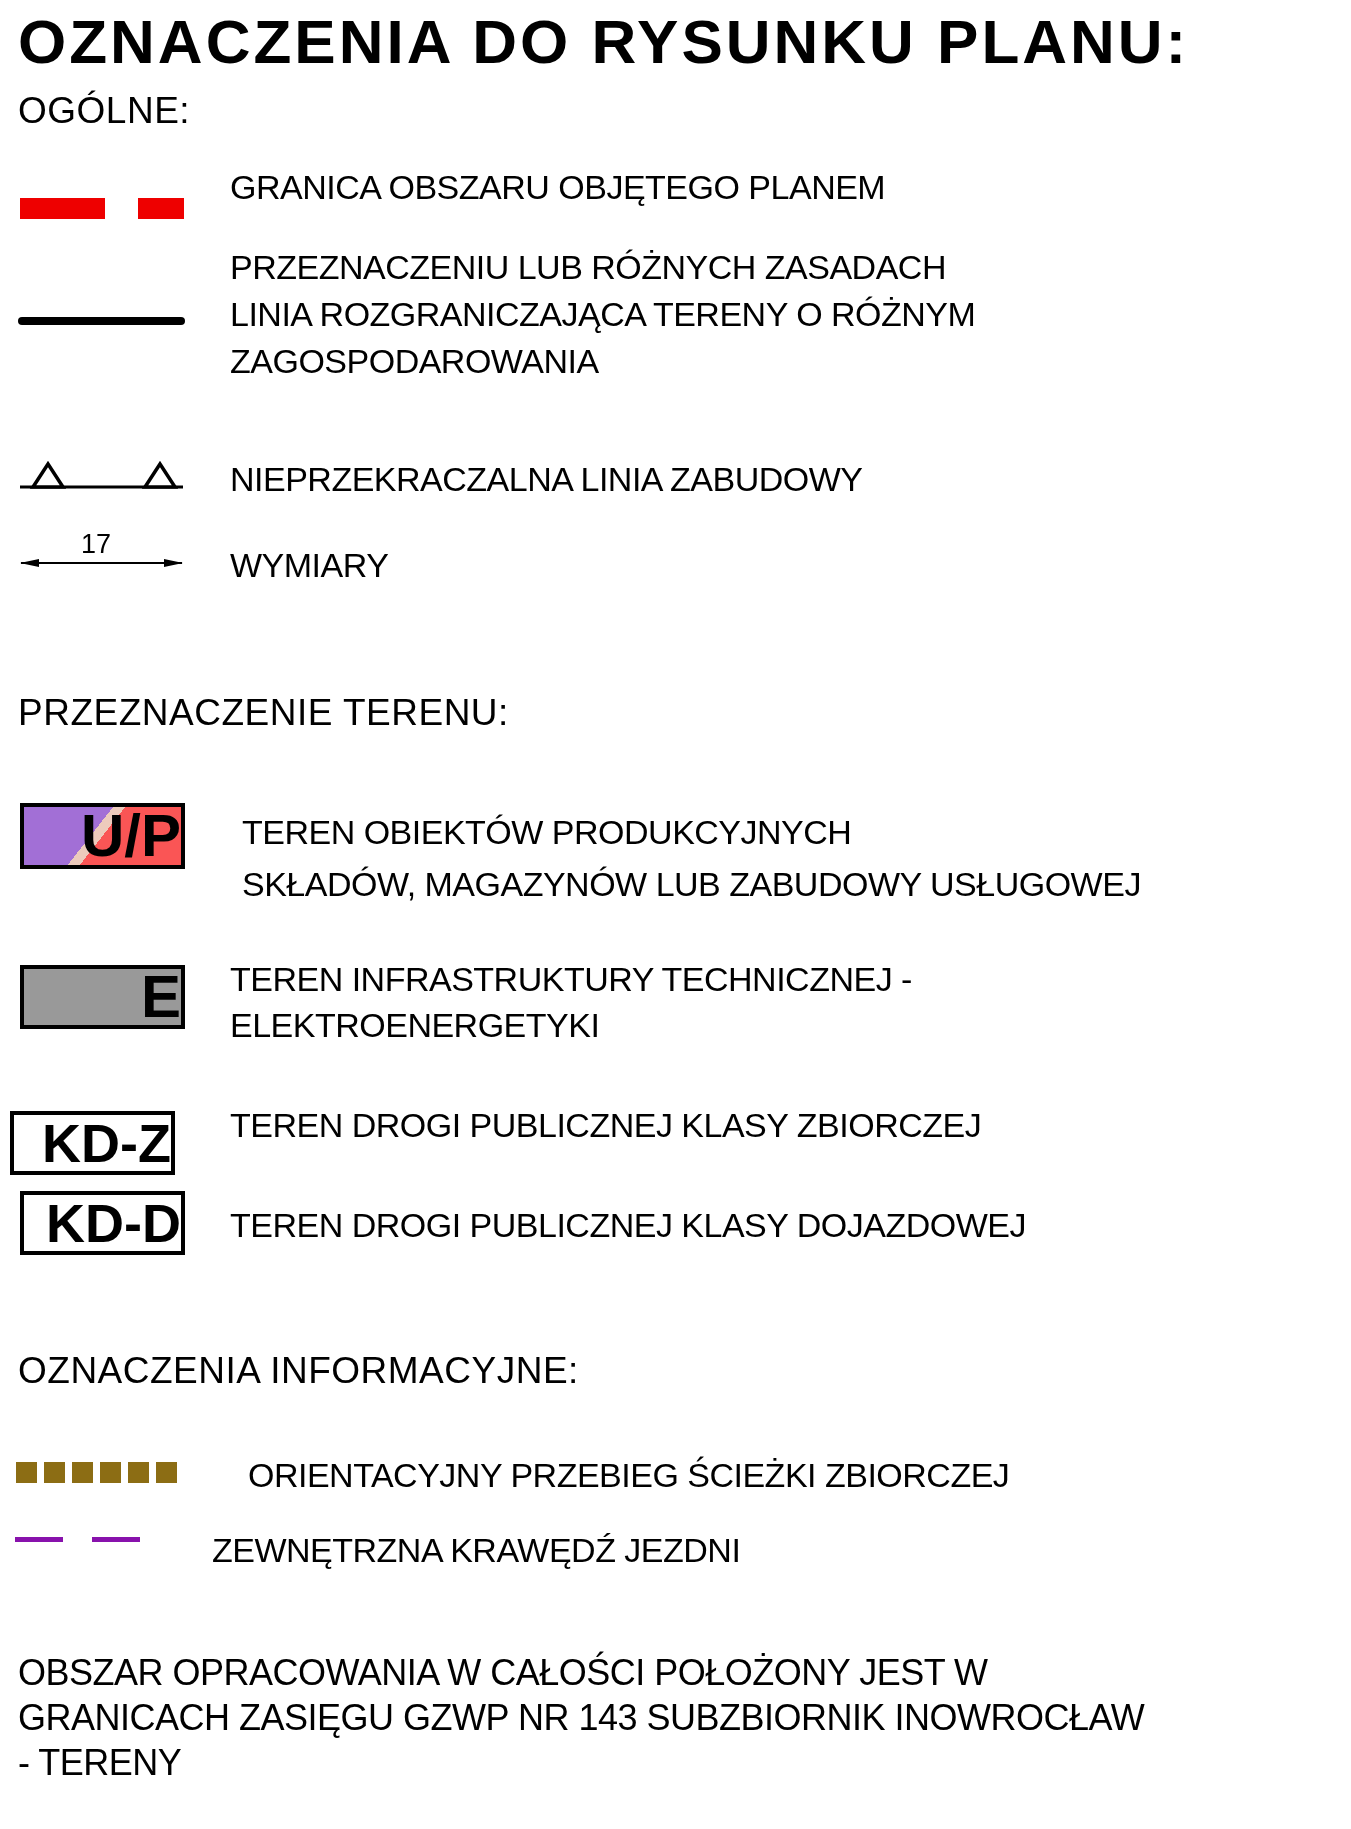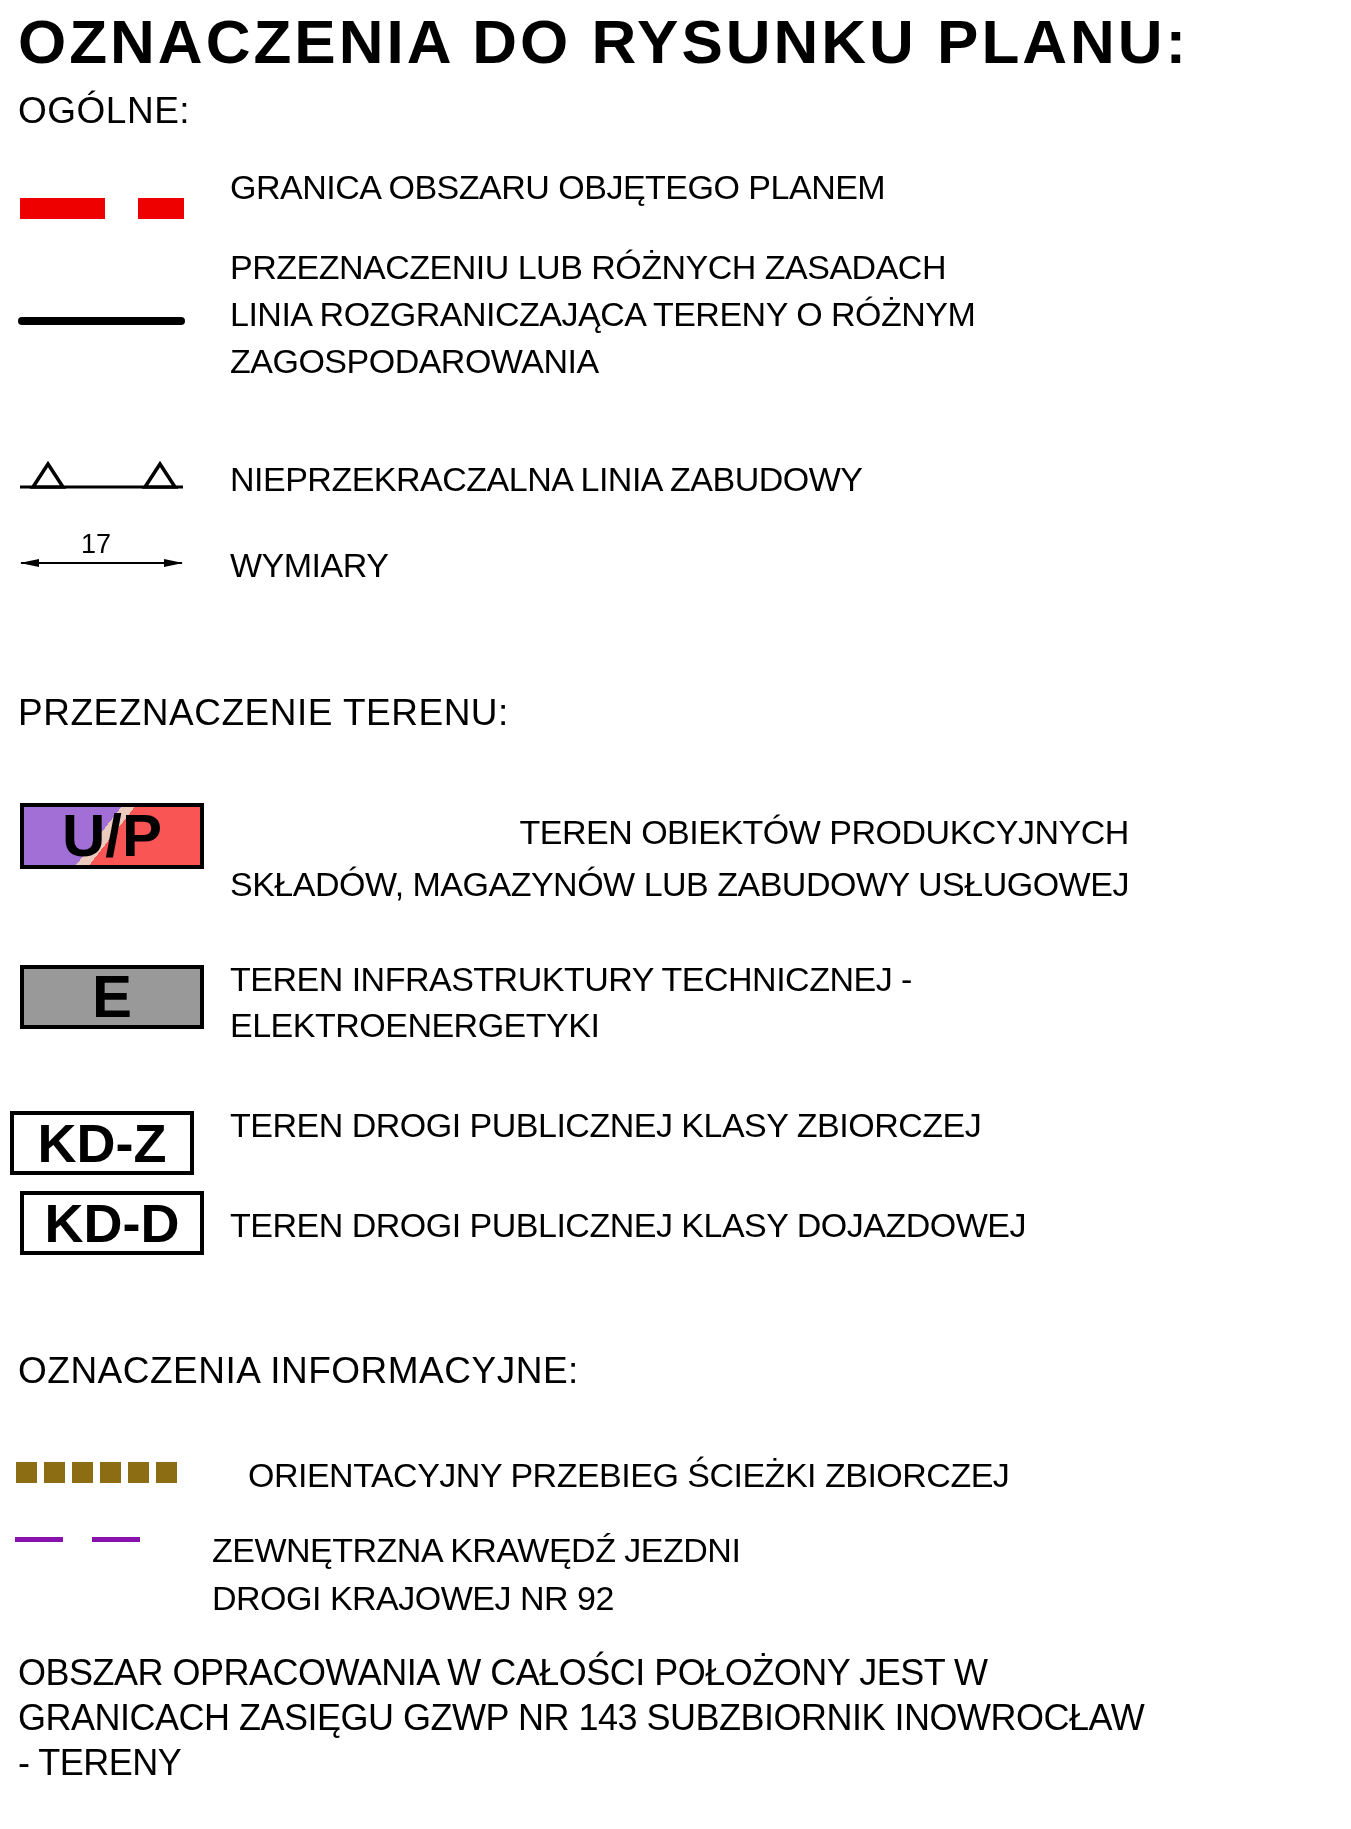--- a/index.html
+++ b/index.html
@@ -24,22 +24,22 @@
   }
   .footnote-line {
     font-size:36px; letter-spacing:-0.5px; white-space:nowrap; line-height:45px;
   }
 
   
   .boundary-dash { position:absolute; height:21px; background:var(--boundary-red,#EE0000); }
   .solid-line { width:167px; height:8px; background:#000; border-radius:4px; }
 
   .swatch {
-    width:184px; height:66px; border:4px solid #000;
-    display:flex; align-items:center; justify-content:center;
+    width:165px; height:66px; border:4px solid #000;
+    display:flex; align-items:center; justify-content:flex-end;
   }
   .swatch-code { font-weight:bold; line-height:1; }
   .up-bg {
     background:linear-gradient(128deg,
       var(--up-purple,#A26FD6) 0%,  var(--up-purple,#A26FD6) 44%,
       var(--up-stripe,#EDCBBC) 44%, var(--up-stripe,#EDCBBC) 50%,
       var(--up-red,#FA5555) 50%,    var(--up-red,#FA5555) 100%);
   }
   .e-bg   { background:var(--e-gray,#999999); height:64px; }
   .kd-box { background:#ffffff; height:64px; }
@@ -84,21 +84,21 @@
   <polygon points="2,33 21,29 21,37" fill="#000"></polygon>
   <polygon points="165,33 146,29 146,37" fill="#000"></polygon>
 </svg>
 <div class="abs item-label" style="left:230px; top:546px;">WYMIARY</div>
 
 <div class="abs section-heading" style="left:18px; top:692px;">PRZEZNACZENIE TERENU:</div>
 
 <div class="abs swatch up-bg" style="left:20px; top:803px;">
   <span class="swatch-code code-lg">U/P</span>
 </div>
-<div class="abs item-label" style="left:230px; top:806px; line-height:52px;text-align:right;">
+<div class="abs item-label" style="left:242px; top:806px; line-height:52px;">
   <div>TEREN OBIEKTÓW PRODUKCYJNYCH</div>
   <div>SKŁADÓW, MAGAZYNÓW LUB ZABUDOWY USŁUGOWEJ</div>
 </div>
 
 <div class="abs swatch e-bg" style="left:20px; top:965px;">
   <span class="swatch-code code-lg">E</span>
 </div>
 <div class="abs item-label" style="left:230px; top:956px; line-height:46px;">
   <div>TEREN INFRASTRUKTURY TECHNICZNEJ -</div>
   <div>ELEKTROENERGETYKI</div>
@@ -125,20 +125,19 @@
   <span class="bike-square"></span>
 </div>
 <div class="abs item-label" style="left:248px; top:1456px;">ORIENTACYJNY PRZEBIEG ŚCIEŻKI ZBIORCZEJ</div>
 
 <div class="abs" style="left:0; top:0;">
   <span class="road-dash" style="left:15px; top:1537px;"></span>
   <span class="road-dash" style="left:92px; top:1537px;"></span>
 </div>
 <div class="abs item-label" style="left:212px; top:1526px; line-height:48px;">
   <div>ZEWNĘTRZNA KRAWĘDŹ JEZDNI</div>
-  <div>DROGI KRAJOWEJ NR 92</div>
 </div>
 
 <div class="abs" style="left:18px; top:1650px;">
   <div class="footnote-line">OBSZAR OPRACOWANIA W CAŁOŚCI POŁOŻONY JEST W</div>
   <div class="footnote-line">GRANICACH ZASIĘGU GZWP NR 143 SUBZBIORNIK INOWROCŁAW</div>
   <div class="footnote-line">- TERENY</div>
 </div>
 
 </body></html>

